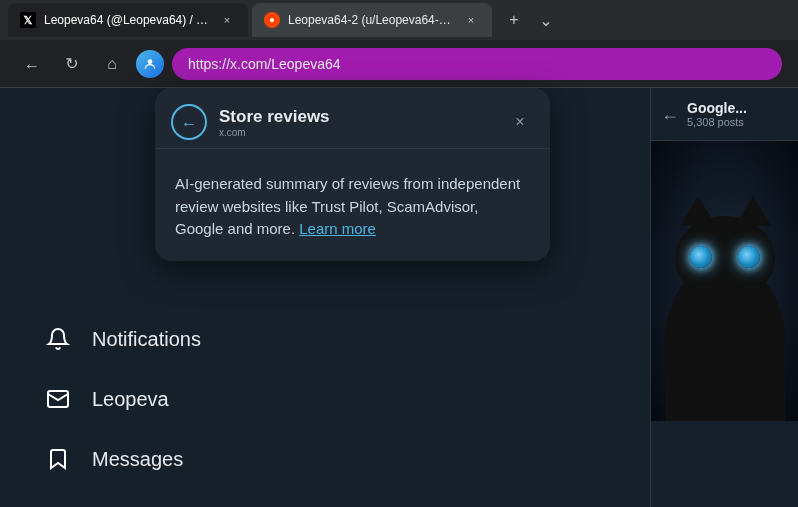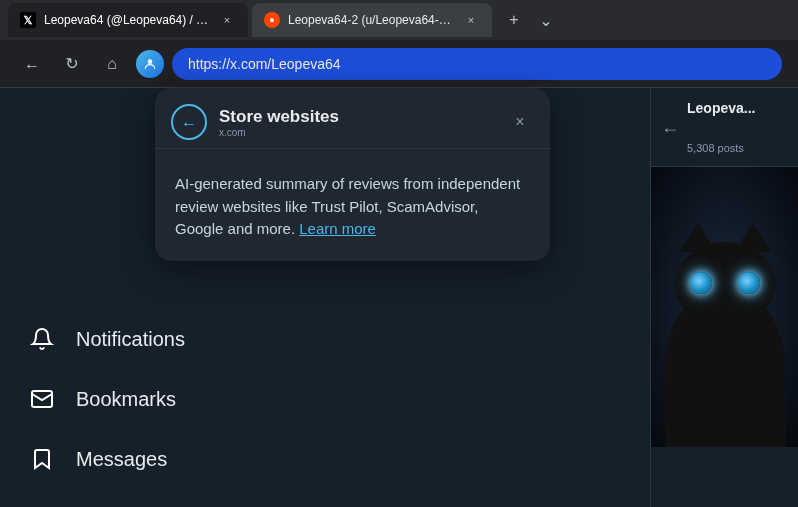--- a/index.html
+++ b/index.html
@@ -114,21 +114,21 @@
       display: flex;
       align-items: center;
       justify-content: center;
       cursor: pointer;
       color: #bdc1c6;
       font-size: 16px;
     }
 
     .address-input {
       flex: 1;
-      background: #1d4ed8;
+      background: #a21caf;
       border: none;
       border-radius: 20px;
       height: 32px;
       padding: 16px 16px;
       color: #e8eaed;
       font-size: 14px;
       outline: none;
     }
 
     
@@ -229,21 +229,21 @@
 
     
     .nav-items {
       position: absolute;
       bottom: 20px;
       left: 0;
       right: 0;
       display: flex;
       flex-direction: column;
       gap: 4px;
-      padding: 0 12px;
+      padding: 0 28px;
     }
 
     .nav-item {
       display: flex;
       align-items: center;
       gap: 20px;
       padding: 14px 16px;
       border-radius: 30px;
       cursor: pointer;
       color: #e8eaed;
@@ -294,21 +294,20 @@
 
     .profile-name {
       color: #e8eaed;
       font-size: 14px;
       font-weight: 700;
     }
 
     .profile-posts {
       color: #8899a6;
       font-size: 11px;
-      margin-top: 26px;
     }
 
     .profile-image {
       width: 100%;
       height: 280px;
       background: #0a0a0a;
       position: relative;
       overflow: hidden;
     }
 
@@ -473,21 +472,21 @@
 <div class="main-content">
 
   <div class="left-panel">
 
     <div class="popup-card">
       <div class="popup-header">
         <div class="popup-back-btn">
           <span>←</span>
         </div>
         <div class="popup-title-group">
-          <div class="popup-title">Store websites</div>
+          <div class="popup-title">Store reviews</div>
           <div class="popup-subtitle">x.com</div>
         </div>
         <div class="popup-close-btn">×</div>
       </div>
 
       <div class="popup-divider"></div>
 
       <div class="popup-body">
         <span>AI-generated summary of reviews from independent review websites like Trust Pilot, ScamAdvisor, Google and more.</span>
         <span> </span><a class="learn-more">Learn more</a>
@@ -506,41 +505,41 @@
         <span class="nav-label">Notifications</span>
       </div>
 
       <div class="nav-item">
         <div class="nav-icon">
           <svg width="24" height="24" viewBox="0 0 24 24" fill="none" stroke="white" stroke-width="2" stroke-linecap="round">
             <rect x="2" y="4" width="20" height="16" rx="2"></rect>
             <path d="M22 7L12 13 2 7"></path>
           </svg>
         </div>
-        <span class="nav-label">Bookmarks</span>
+        <span class="nav-label">Leopeva</span>
       </div>
 
       <div class="nav-item">
         <div class="nav-icon">
           <svg width="24" height="24" viewBox="0 0 24 24" fill="none" stroke="white" stroke-width="2" stroke-linecap="round">
             <path d="M19 21l-7-5-7 5V5a2 2 0 0 1 2-2h10a2 2 0 0 1 2 2z"></path>
           </svg>
         </div>
         <span class="nav-label">Messages</span>
       </div>
 
     </div>
   </div>
 
   <div class="right-panel">
 
     <div class="profile-header">
       <div class="profile-back-btn">←</div>
       <div class="profile-info">
-        <div class="profile-name">Leopeva...</div>
+        <div class="profile-name">Google...</div>
         <div class="profile-posts">5,308 posts</div>
       </div>
     </div>
 
     <div class="profile-image">
       <div class="cat-bg">
         <div class="cat-body"></div>
         <div class="cat-head"></div>
         <div class="cat-ear-left"></div>
         <div class="cat-ear-right"></div>

